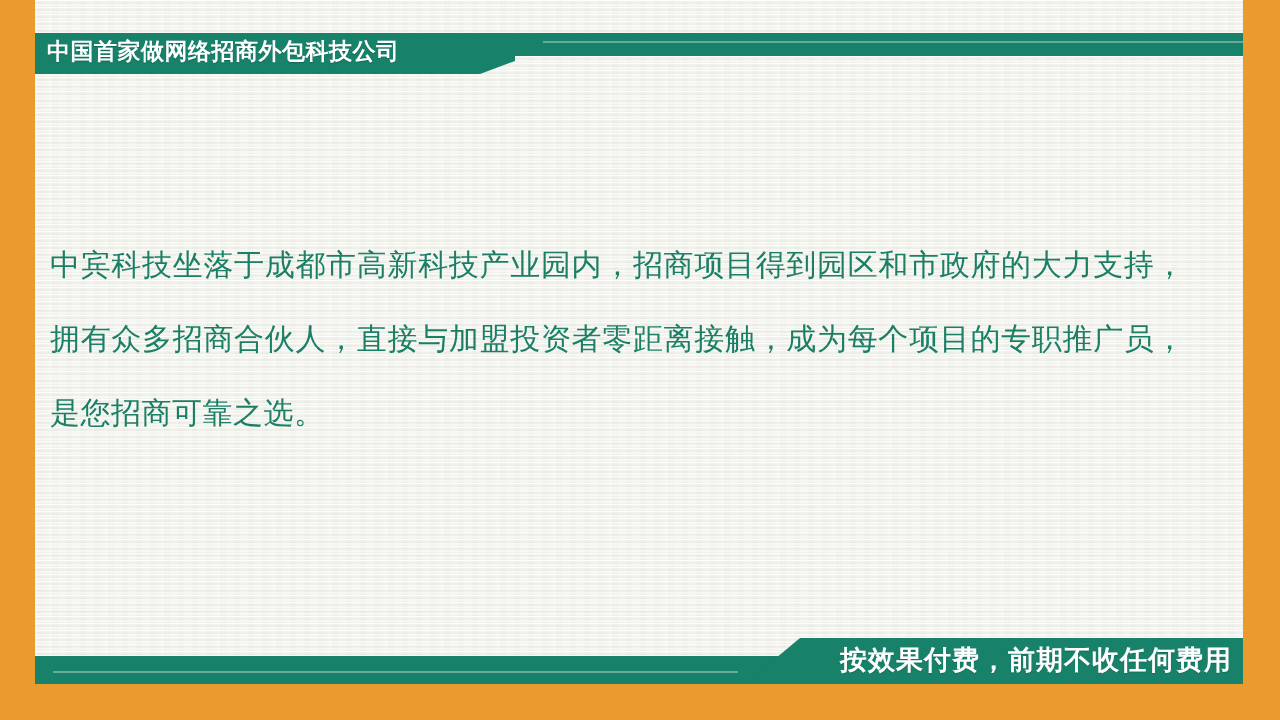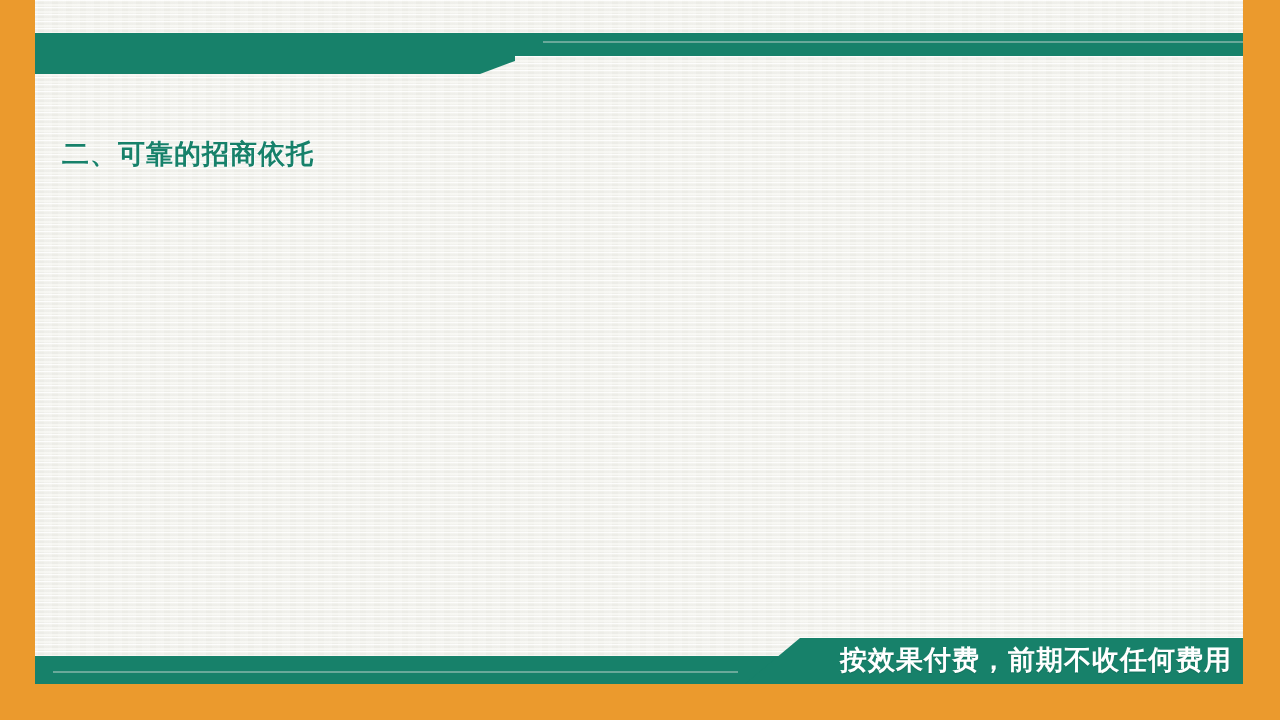--- a/index.html
+++ b/index.html
@@ -150,23 +150,26 @@
     <svg width="1208" height="41" viewBox="0 0 1208 41" xmlns="http://www.w3.org/2000/svg">
 
       <polygon points="0,0 1208,0 1208,23 0,23" fill="#17816a"></polygon>
 
       <polygon points="0,0 480,0 480,28 445,41 0,41" fill="#17816a"></polygon>
 
       <rect x="508" y="8" width="700" height="2" fill="#6aa99a"></rect>
     </svg>
   </div>
 
+  <div class="header-title">中国首家做网络招商外包科技公司</div>
 
-  <div class="section-heading">二、可靠的招商依托</div>
 
+  <div class="body-copy">
+    <p>中宾科技坐落于成都市高新科技产业园内，招商项目得到园区和市政府的大力支持，拥有众多招商合伙人，直接与加盟投资者零距离接触，成为每个项目的专职推广员，是您招商可靠之选。</p>
+  </div>
 
   <div class="footer-band">
     <svg width="1208" height="46" viewBox="0 0 1208 46" xmlns="http://www.w3.org/2000/svg">
 
       <polygon points="0,18 1208,18 1208,46 0,46" fill="#17816a"></polygon>
 
       <polygon points="765,0 1208,0 1208,46 710,46" fill="#17816a"></polygon>
 
       <rect x="18" y="33" width="685" height="2" fill="#6aa99a"></rect>
     </svg>

